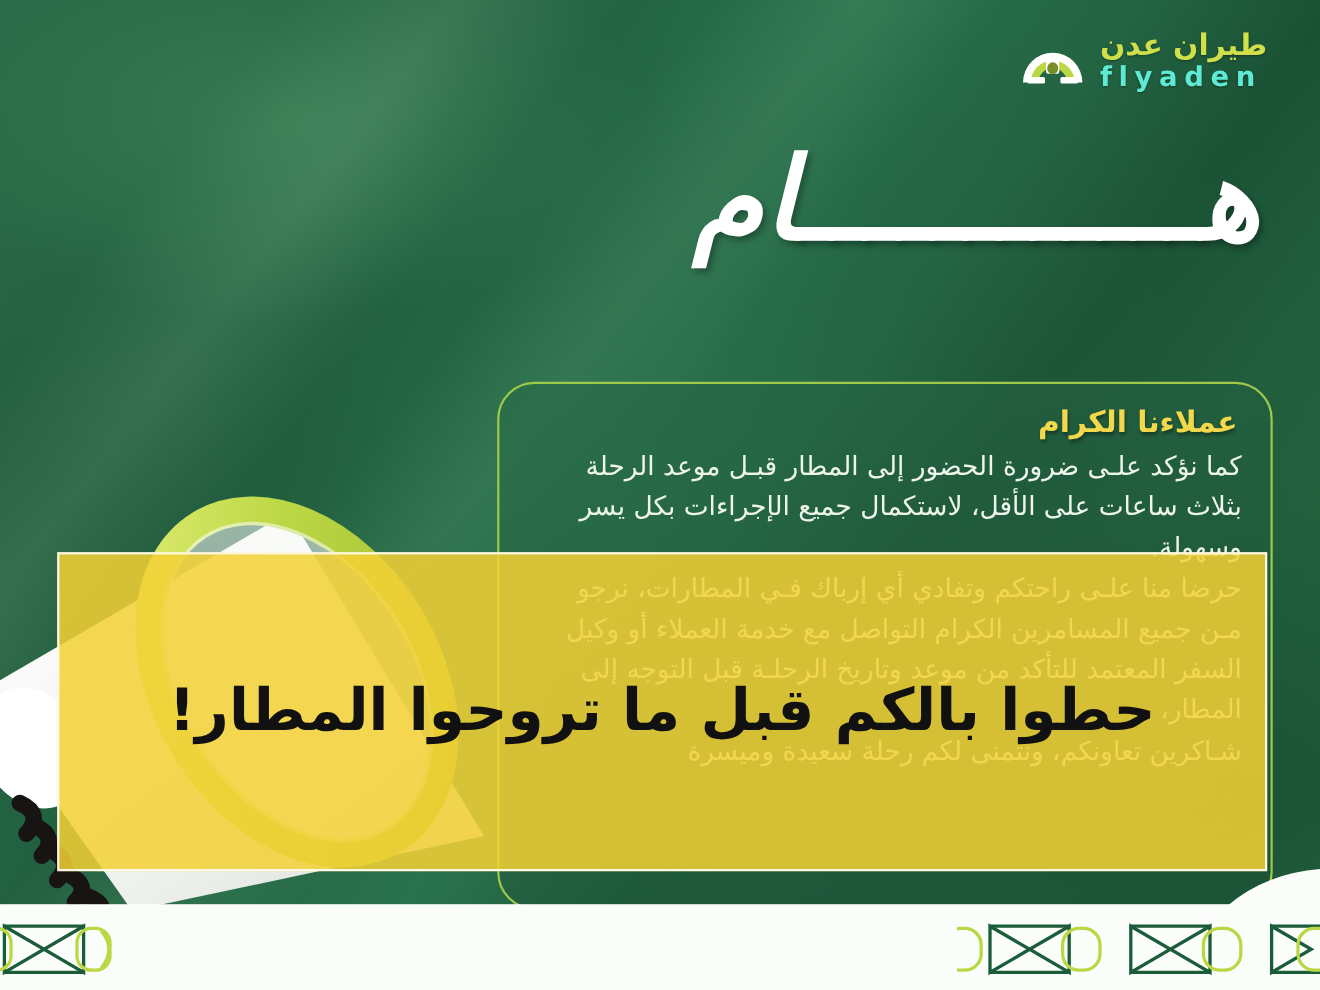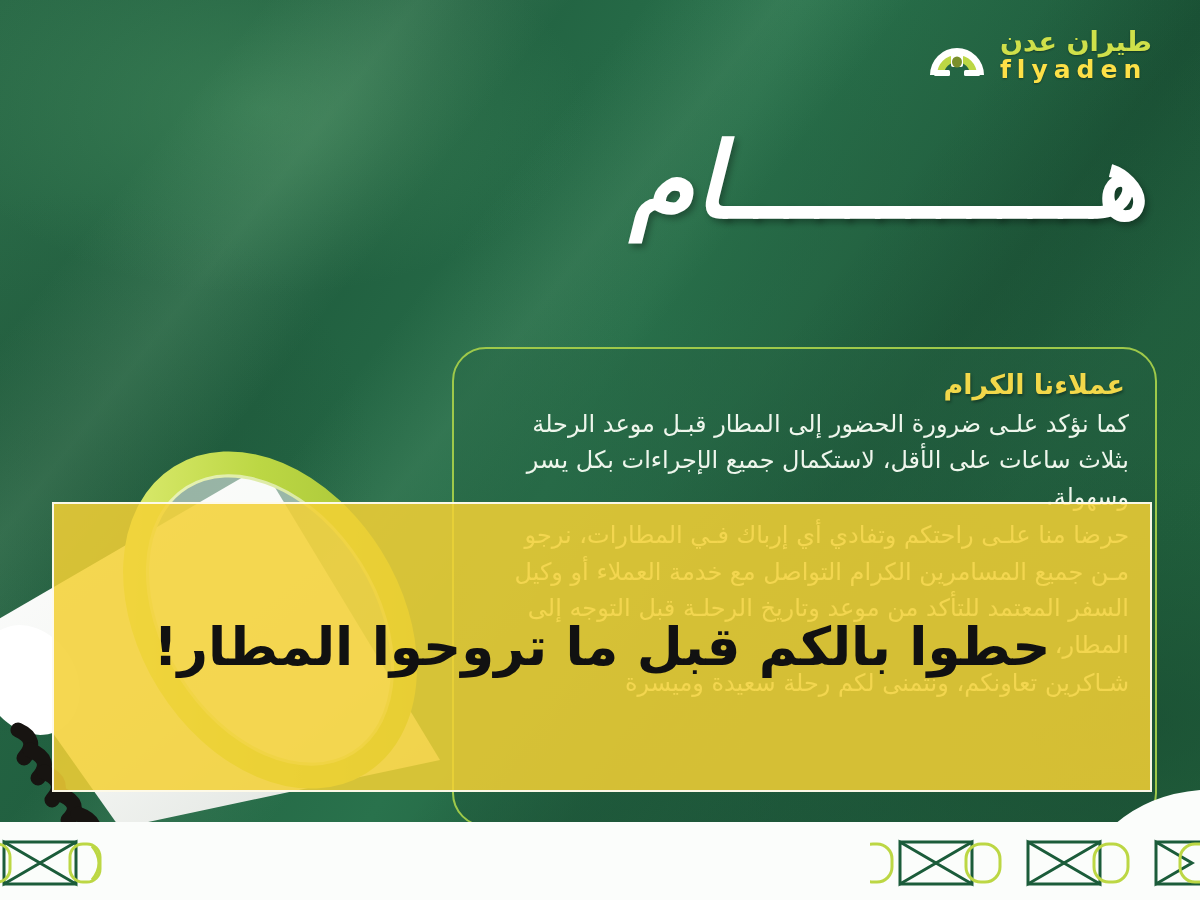--- a/index.html
+++ b/index.html
@@ -27,21 +27,21 @@
       linear-gradient(128deg, rgba(255,255,255,0) 34%, rgba(140,195,155,.13) 41%, rgba(255,255,255,0) 48%),
       linear-gradient(128deg, rgba(0,0,0,0) 55%, rgba(12,48,30,.22) 64%, rgba(0,0,0,0) 74%);
   }
 
   
   .logo{position:absolute;top:28px;right:48px;display:flex;align-items:center;gap:12px;}
   .logo-mark{width:62px;height:48px;position:relative;flex:0 0 auto;}
   .logo-words{display:flex;flex-direction:column;align-items:flex-end;line-height:1;}
   .logo-ar{font-size:27px;font-weight:700;color:#cfe04a;letter-spacing:1px;
            text-shadow:0 1px 2px rgba(0,0,0,.35);}
-  .logo-en{font-size:25px;font-weight:700;color:#fde047;letter-spacing:6px;
+  .logo-en{font-size:25px;font-weight:700;color:#5eead4;letter-spacing:6px;
            direction:ltr;margin-top:2px;text-shadow:0 1px 2px rgba(0,0,0,.35);}
 
   
   .headline{position:absolute;top:128px;right:54px;width:720px;text-align:right;}
   .hl-line{font-weight:700;line-height:.92;white-space:nowrap;}
   .hl-1{font-size:104px;color:#f2d52f;text-shadow:3px 4px 6px rgba(0,0,0,.30);}
   .hl-2{font-size:104px;color:#ffffff;text-shadow:3px 4px 6px rgba(0,0,0,.30);
         margin-top:6px;padding-inline-end:34px;font-style:italic;}
 
   

